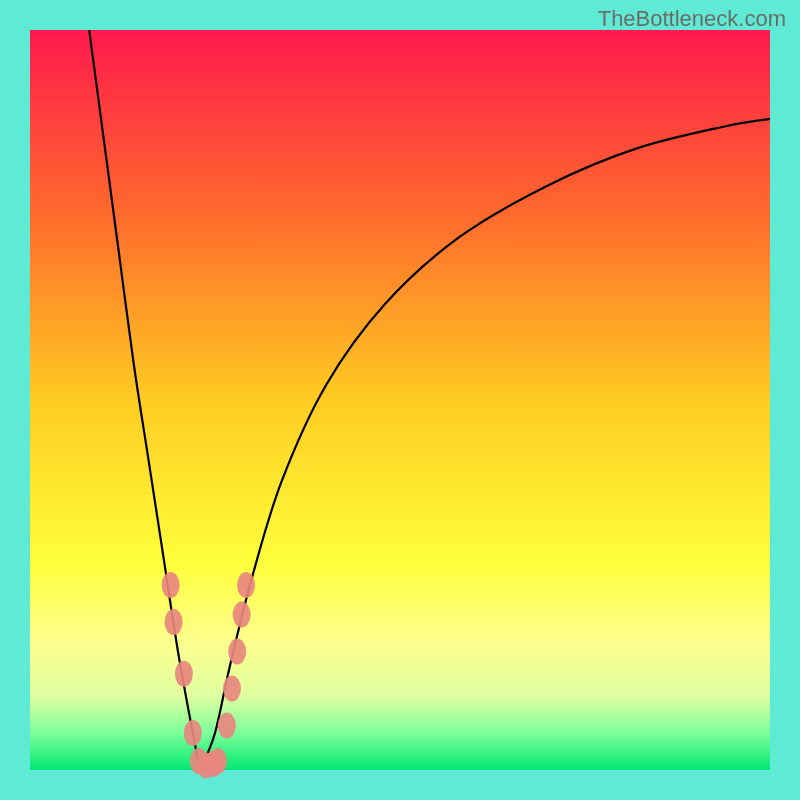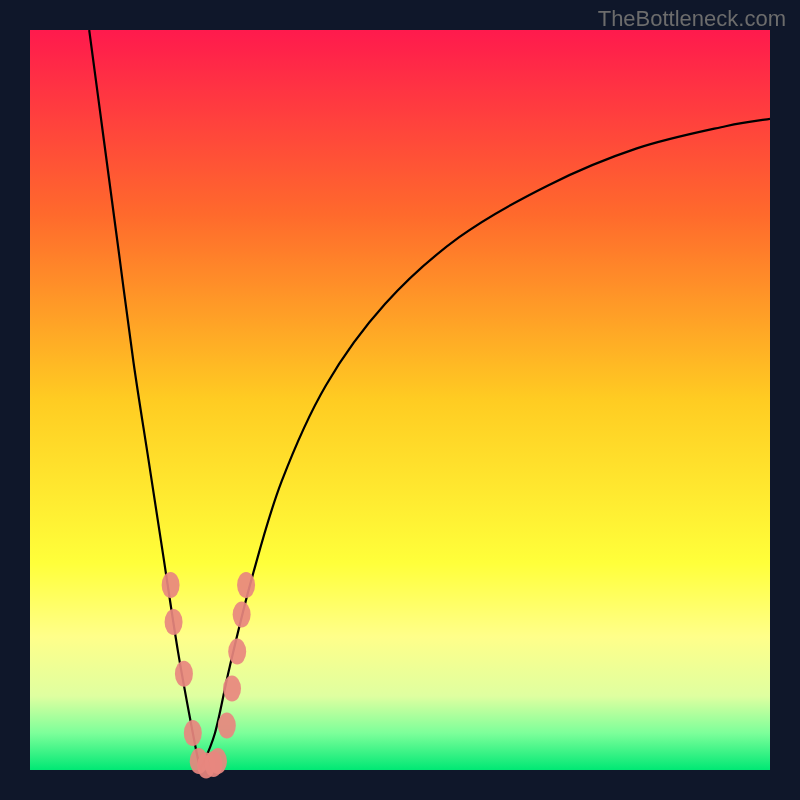--- a/index.html
+++ b/index.html
@@ -8,21 +8,21 @@
     width: 800px;
     height: 800px;
     overflow: hidden;
     background: #000;
     font-family: Arial, Helvetica, sans-serif;
   }
   .outer {
     position: relative;
     width: 800px;
     height: 800px;
-    background: #0f172a;
+    background: #5eead4;
   }
   .watermark {
     position: absolute;
     top: 6px;
     right: 14px;
     color: #6c6c6c;
     font-size: 22px;
     font-weight: 400;
     user-select: none;
     z-index: 10;

